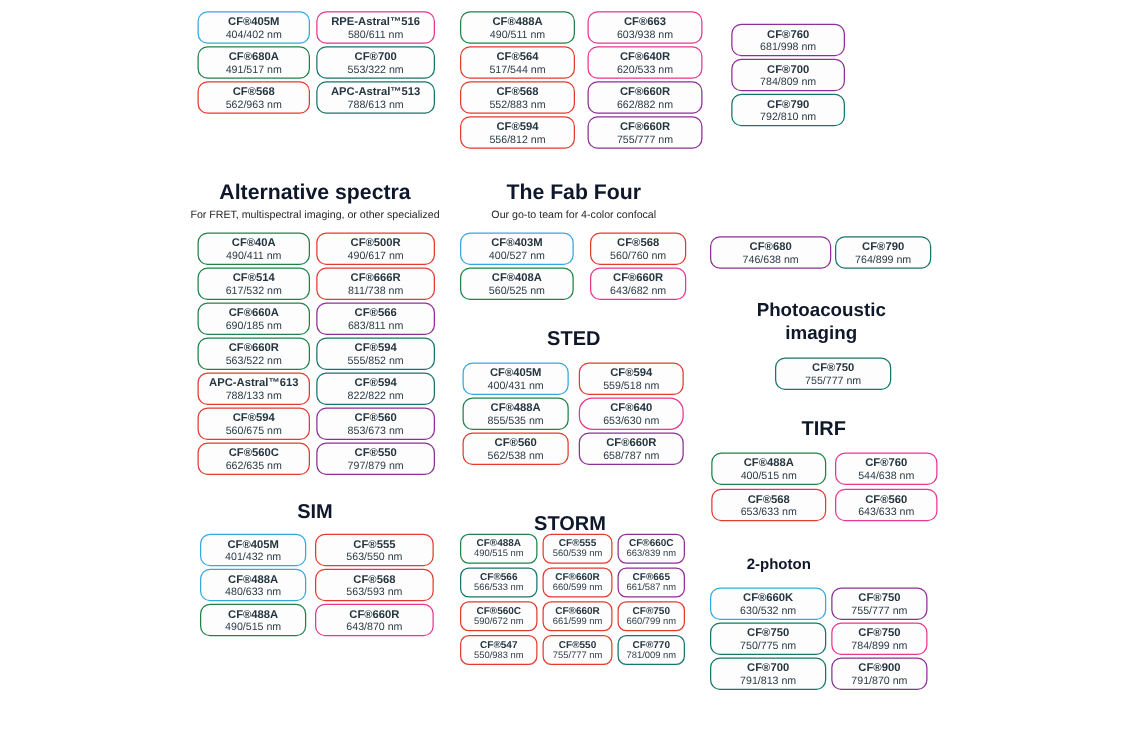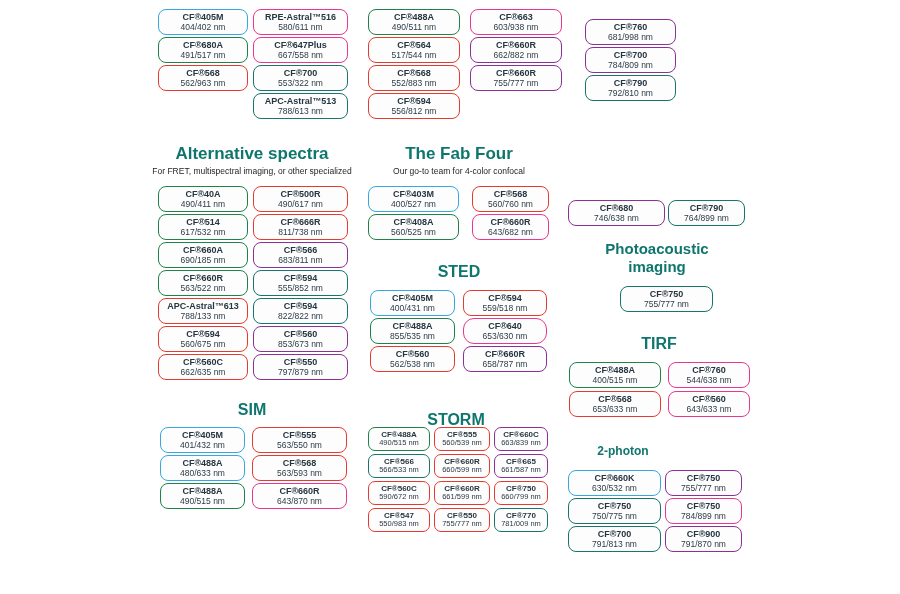--- a/index.html
+++ b/index.html
@@ -10,21 +10,21 @@
   .badge{
     box-sizing:border-box;height:26px;border:1.8px solid #888;
     border-radius:8px;background:#fdfdfd;
     display:flex;flex-direction:column;align-items:center;justify-content:center;
     line-height:1.18;
   }
   .dye-name{font-size:9px;font-weight:bold;color:#263640;white-space:nowrap;}
   .dye-value{font-size:8.5px;color:#2b3b46;white-space:nowrap;}
   .tcol{position:absolute;display:flex;flex-direction:column;gap:2px;}
   .grid{position:absolute;display:grid;}
-  .sec-title{position:absolute;text-align:center;font-weight:bold;color:#0f766e;line-height:1.2;}
+  .sec-title{position:absolute;text-align:center;font-weight:bold;color:#0f172a;line-height:1.2;}
   .sec-sub{position:absolute;text-align:center;font-size:8.5px;color:#1f1f1f;line-height:1.2;}
   .storm .badge{height:24px;border-radius:7px;}
   .storm .dye-name{font-size:8px;}
   .storm .dye-value{font-size:7.5px;}
 </style>
 </head>
 <body>
 
 <div class="tcol" style="left:158px;top:9px;width:90px">
     <div class="badge" style="border-color: rgb(53, 168, 224);">
@@ -38,24 +38,20 @@
     <div class="badge" style="border-color: rgb(228, 59, 48);">
       <div class="dye-name">CF®568</div>
       <div class="dye-value">562/963 nm</div>
     </div>
   </div>
 <div class="tcol" style="left:253px;top:9px;width:95px">
     <div class="badge" style="border-color: rgb(233, 54, 143);">
       <div class="dye-name">RPE-Astral™516</div>
       <div class="dye-value">580/611 nm</div>
     </div>
-    <div class="badge" style="border-color: rgb(233, 54, 143);">
-      <div class="dye-name">CF®647Plus</div>
-      <div class="dye-value">667/558 nm</div>
-    </div>
     <div class="badge" style="border-color: rgb(23, 117, 107);">
       <div class="dye-name">CF®700</div>
       <div class="dye-value">553/322 nm</div>
     </div>
     <div class="badge" style="border-color: rgb(23, 117, 107);">
       <div class="dye-name">APC-Astral™513</div>
       <div class="dye-value">788/613 nm</div>
     </div>
   </div>
 <div class="tcol" style="left:368px;top:9px;width:92px">
@@ -74,20 +70,24 @@
     <div class="badge" style="border-color: rgb(228, 59, 48);">
       <div class="dye-name">CF®594</div>
       <div class="dye-value">556/812 nm</div>
     </div>
   </div>
 <div class="tcol" style="left:470px;top:9px;width:92px">
     <div class="badge" style="border-color: rgb(233, 54, 143);">
       <div class="dye-name">CF®663</div>
       <div class="dye-value">603/938 nm</div>
     </div>
+    <div class="badge" style="border-color: rgb(233, 54, 143);">
+      <div class="dye-name">CF®640R</div>
+      <div class="dye-value">620/533 nm</div>
+    </div>
     <div class="badge" style="border-color: rgb(140, 47, 150);">
       <div class="dye-name">CF®660R</div>
       <div class="dye-value">662/882 nm</div>
     </div>
     <div class="badge" style="border-color: rgb(140, 47, 150);">
       <div class="dye-name">CF®660R</div>
       <div class="dye-value">755/777 nm</div>
     </div>
   </div>
 <div class="tcol" style="left:585px;top:19px;width:91px">
@@ -208,21 +208,21 @@
     <div class="badge" style="border-color: rgb(228, 59, 48);">
       <div class="dye-name">CF®560</div>
       <div class="dye-value">562/538 nm</div>
     </div>
     <div class="badge" style="border-color: rgb(140, 47, 150);">
       <div class="dye-name">CF®660R</div>
       <div class="dye-value">658/787 nm</div>
     </div>
   </div>
 
-<div class="grid" style="left:568px;top:200px;grid-template-columns:97px 77px;column-gap:3px">
+<div class="grid" style="left:568px;top:189px;grid-template-columns:97px 77px;column-gap:3px">
     <div class="badge" style="border-color: rgb(140, 47, 150);">
       <div class="dye-name">CF®680</div>
       <div class="dye-value">746/638 nm</div>
     </div>
     <div class="badge" style="border-color: rgb(23, 117, 107);">
       <div class="dye-name">CF®790</div>
       <div class="dye-value">764/899 nm</div>
     </div>
   </div>
 

